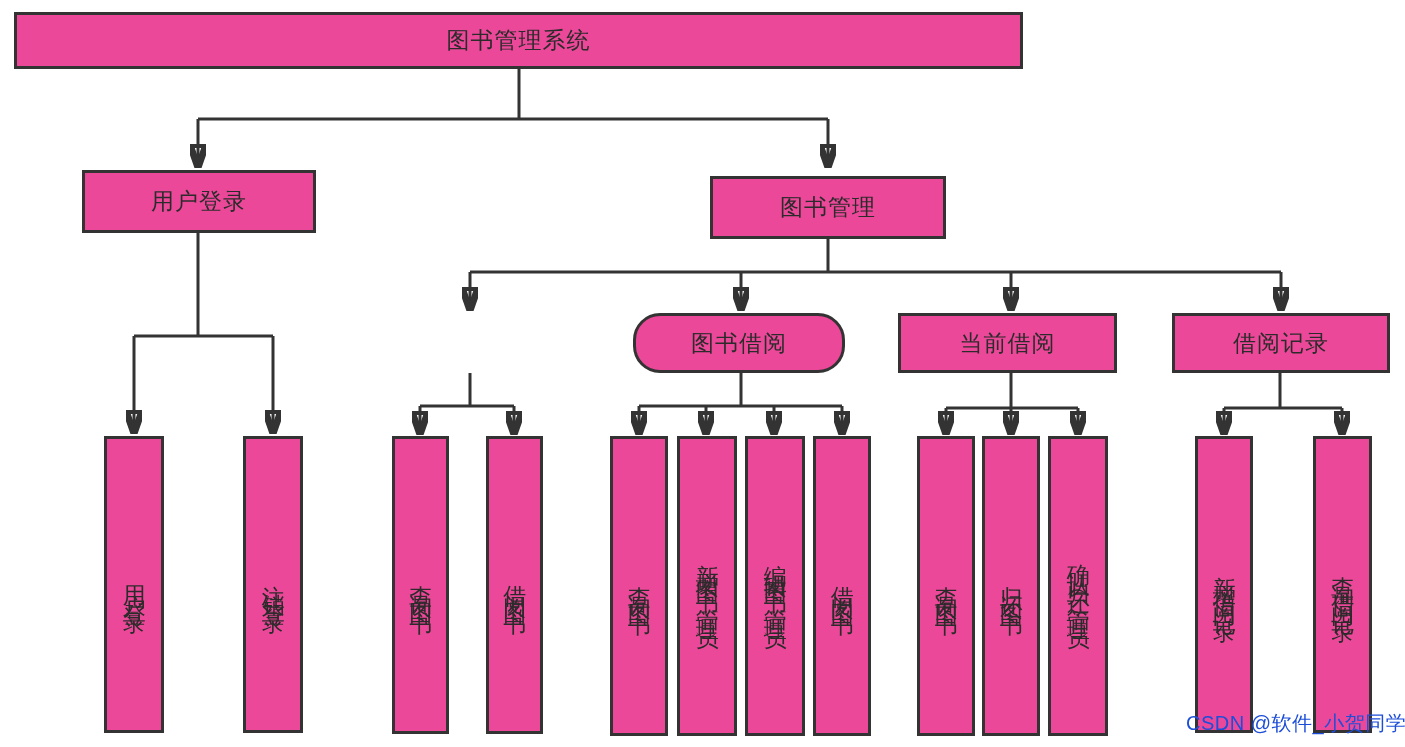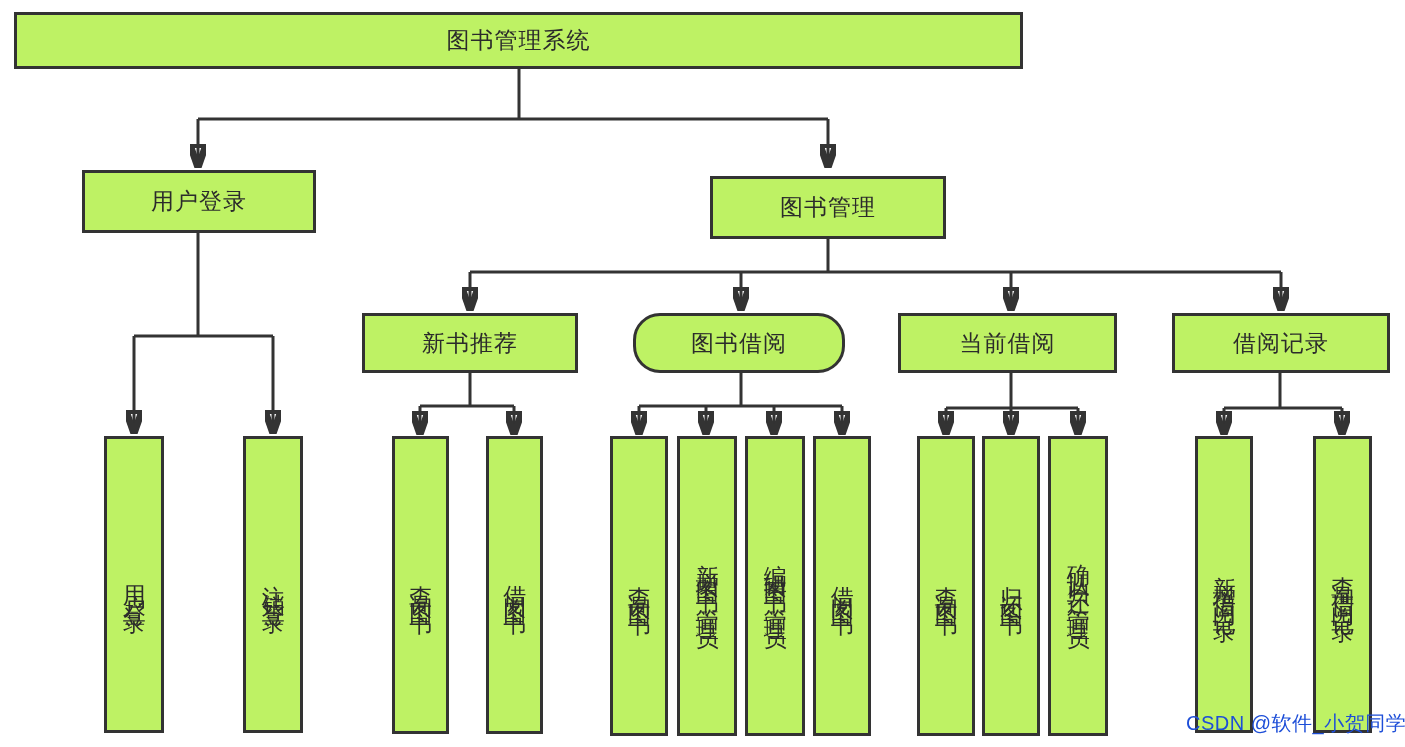--- a/index.html
+++ b/index.html
@@ -10,21 +10,21 @@
     height: 747px;
     background: #ffffff;
     font-family: "Liberation Sans", "DejaVu Sans", sans-serif;
     overflow: hidden;
   }
   .wires { position: absolute; left: 0; top: 0; z-index: 1; }
   .wires path { stroke: #333333; stroke-width: 3; fill: none; }
   .box {
     position: absolute;
     z-index: 2;
-    background: #bef264;
+    background: #ec4899;
     border: 3px solid #333333;
     display: flex;
     align-items: center;
     justify-content: center;
     color: #2b2b2b;
   }
   .hlabel { font-size: 23px; letter-spacing: 1px; white-space: nowrap; }
   .vlabel {
     writing-mode: vertical-rl;
     text-orientation: mixed;
@@ -89,23 +89,20 @@
     <span class="hlabel">图书管理系统</span>
   </div>
 
   <div class="box" style="left:82px; top:170px; width:234px; height:63px;">
     <span class="hlabel">用户登录</span>
   </div>
   <div class="box" style="left:710px; top:176px; width:236px; height:63px;">
     <span class="hlabel">图书管理</span>
   </div>
 
-  <div class="box" style="left:362px; top:313px; width:216px; height:60px;">
-    <span class="hlabel">新书推荐</span>
-  </div>
   <div class="box" style="left:633px; top:313px; width:212px; height:60px;border-radius:27px;">
     <span class="hlabel">图书借阅</span>
   </div>
   <div class="box" style="left:898px; top:313px; width:219px; height:60px;text-align:center;">
     <span class="hlabel">当前借阅</span>
   </div>
   <div class="box" style="left:1172px; top:313px; width:218px; height:60px;">
     <span class="hlabel">借阅记录</span>
   </div>
 

